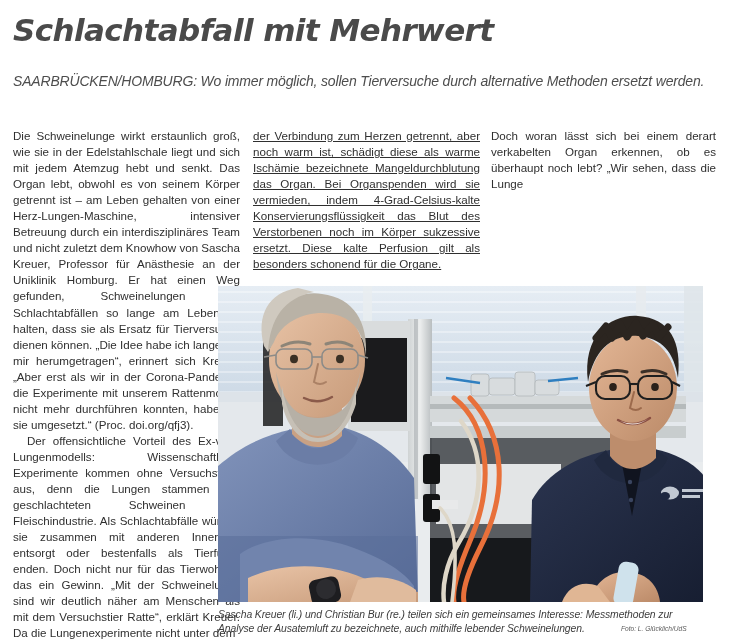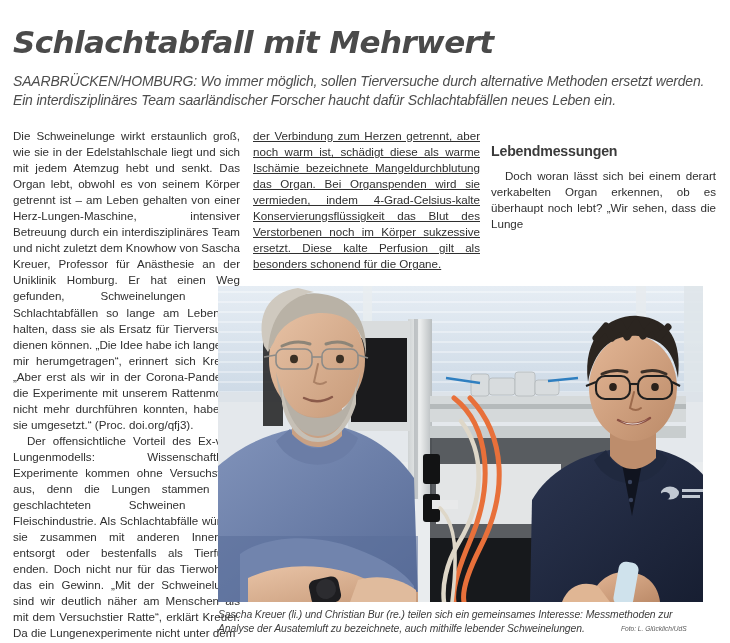--- a/index.html
+++ b/index.html
@@ -13,21 +13,21 @@
     overflow: hidden;
     font-family: "Liberation Sans", sans-serif;
     color: #3a3a3a;
     position: relative;
   }
 
   
   #headline {
     position: absolute;
     left: 13px;
-    top: 22px;
+    top: 10px;
     width: 700px;
     font-family: "DejaVu Sans", sans-serif;
     font-size: 31px;
     font-weight: bold;
     font-style: italic;
     letter-spacing: -0.6px;
     color: #4a4a4a;
     line-height: 40px;
     white-space: nowrap;
   }
@@ -117,34 +117,32 @@
     letter-spacing: 0;
   }
 </style>
 </head>
 <body>
 
 <div id="headline">Schlachtabfall mit Mehrwert</div>
 
 <div id="lead">
   <span class="lead-line">SAARBRÜCKEN/HOMBURG: Wo immer möglich, sollen Tierversuche durch alternative Methoden ersetzt werden.</span>
-  <span class="lead-line">Ein interdisziplinäres Team saarländischer Forscher haucht dafür Schlachtabfällen neues Leben ein.</span>
 </div>
 
 <div class="col" id="col1">
   <p><span>Die Schweinelunge wirkt erstaunlich groß, wie sie in der Edelstahlschale liegt und sich mit jedem Atemzug hebt und senkt. Das Organ lebt, obwohl es von seinem Körper getrennt ist – am Leben gehalten von einer Herz-Lungen-Maschine, intensiver Betreuung durch ein interdisziplinäres Team und nicht zuletzt dem Knowhow von Sascha Kreuer, Professor für Anästhesie an der Uniklinik Homburg. Er hat einen Weg gefunden, Schweinelungen aus Schlachtabfällen so lange am Leben zu halten, dass sie als Ersatz für Tierversuche dienen können. „Die Idee habe ich lange mit mir herumgetragen“, erinnert sich Kreuer. „Aber erst als wir in der Corona-Pandemie die Experimente mit unserem Rattenmodell nicht mehr durchführen konnten, habe ich sie umgesetzt.“ (</span><span class="ital">Proc.</span><span> doi.org/qfj3).</span></p>
   <p><span>Der offensichtliche Vorteil des </span><span class="ital">Ex-vivo</span><span>-Lungenmodells: Wissenschaftliche Experimente kommen ohne Versuchstiere aus, denn die Lungen stammen aus geschlachteten Schweinen der Fleischindustrie. Als Schlachtabfälle würden sie zusammen mit anderen Innereien entsorgt oder bestenfalls als Tierfutter enden. Doch nicht nur für das Tierwohl ist das ein Gewinn. „Mit der Schweinelunge sind wir deutlich näher am Menschen als mit dem Versuchstier Ratte“, erklärt Kreuer. Da die Lungenexperimente nicht unter dem</span></p>
 </div>
 
 <div class="col" id="col2">
   <p>der Verbindung zum Herzen getrennt, aber noch warm ist, schädigt diese als warme Ischämie bezeichnete Mangeldurchblutung das Organ. Bei Organspenden wird sie vermieden, indem 4-Grad-Celsius-kalte Konservierungsflüssigkeit das Blut des Verstorbenen noch im Körper sukzessive ersetzt. Diese kalte Perfusion gilt als besonders schonend für die Organe.</p>
 </div>
 
 <div class="col" id="col3">
-  <p class="subhead">Lebendmessungen</p>
   <p>Doch woran lässt sich bei einem derart verkabelten Organ erkennen, ob es überhaupt noch lebt? „Wir sehen, dass die Lunge</p>
 </div>
 
 <div id="photo-figure">
   <div id="photo" aria-label="Zwei Forscher im Labor: links ein Mann mit Brille und grauem Bart in blauer OP-Kleidung mit verschränkten Armen, rechts ein Mann mit Brille in dunkelblauem Poloshirt, dahinter Messgeräte, ein Monitor und orangefarbene Schläuche vor einem Fenster mit Jalousie.">
     <svg viewBox="0 0 485 316" preserveAspectRatio="none" role="img">
       <defs>
         <linearGradient id="blindGrad" x1="0" y1="0" x2="0" y2="1">
           <stop offset="0%" stop-color="#e6edf4"></stop>
           <stop offset="45%" stop-color="#c6d4e2"></stop>

